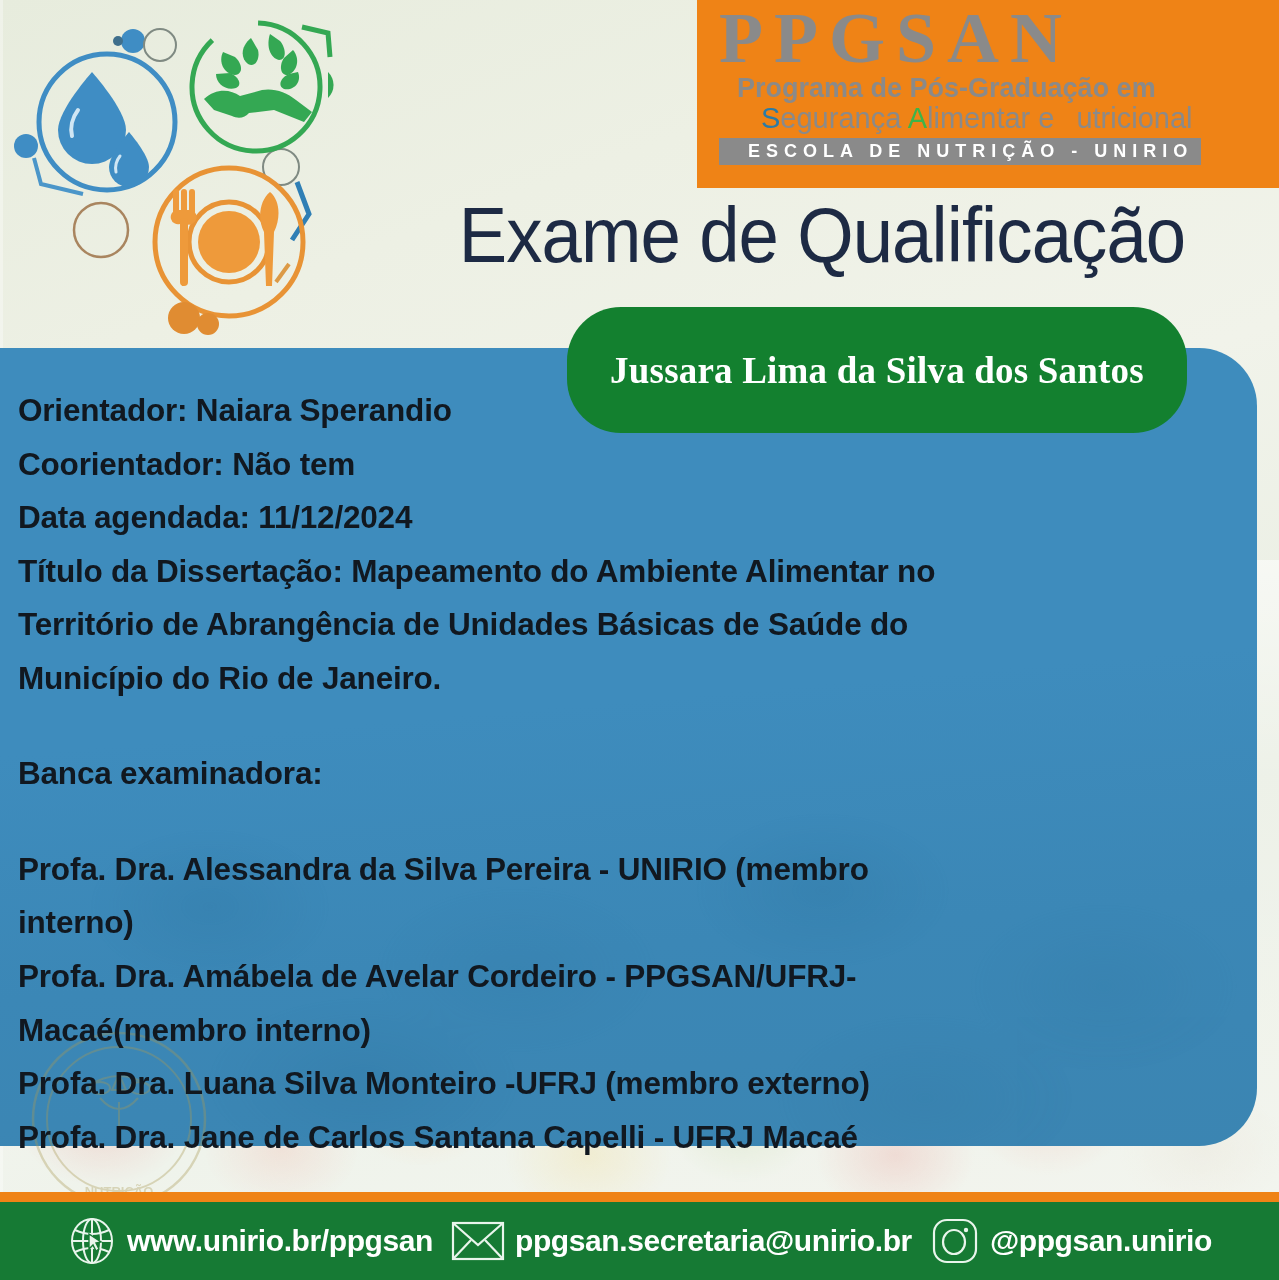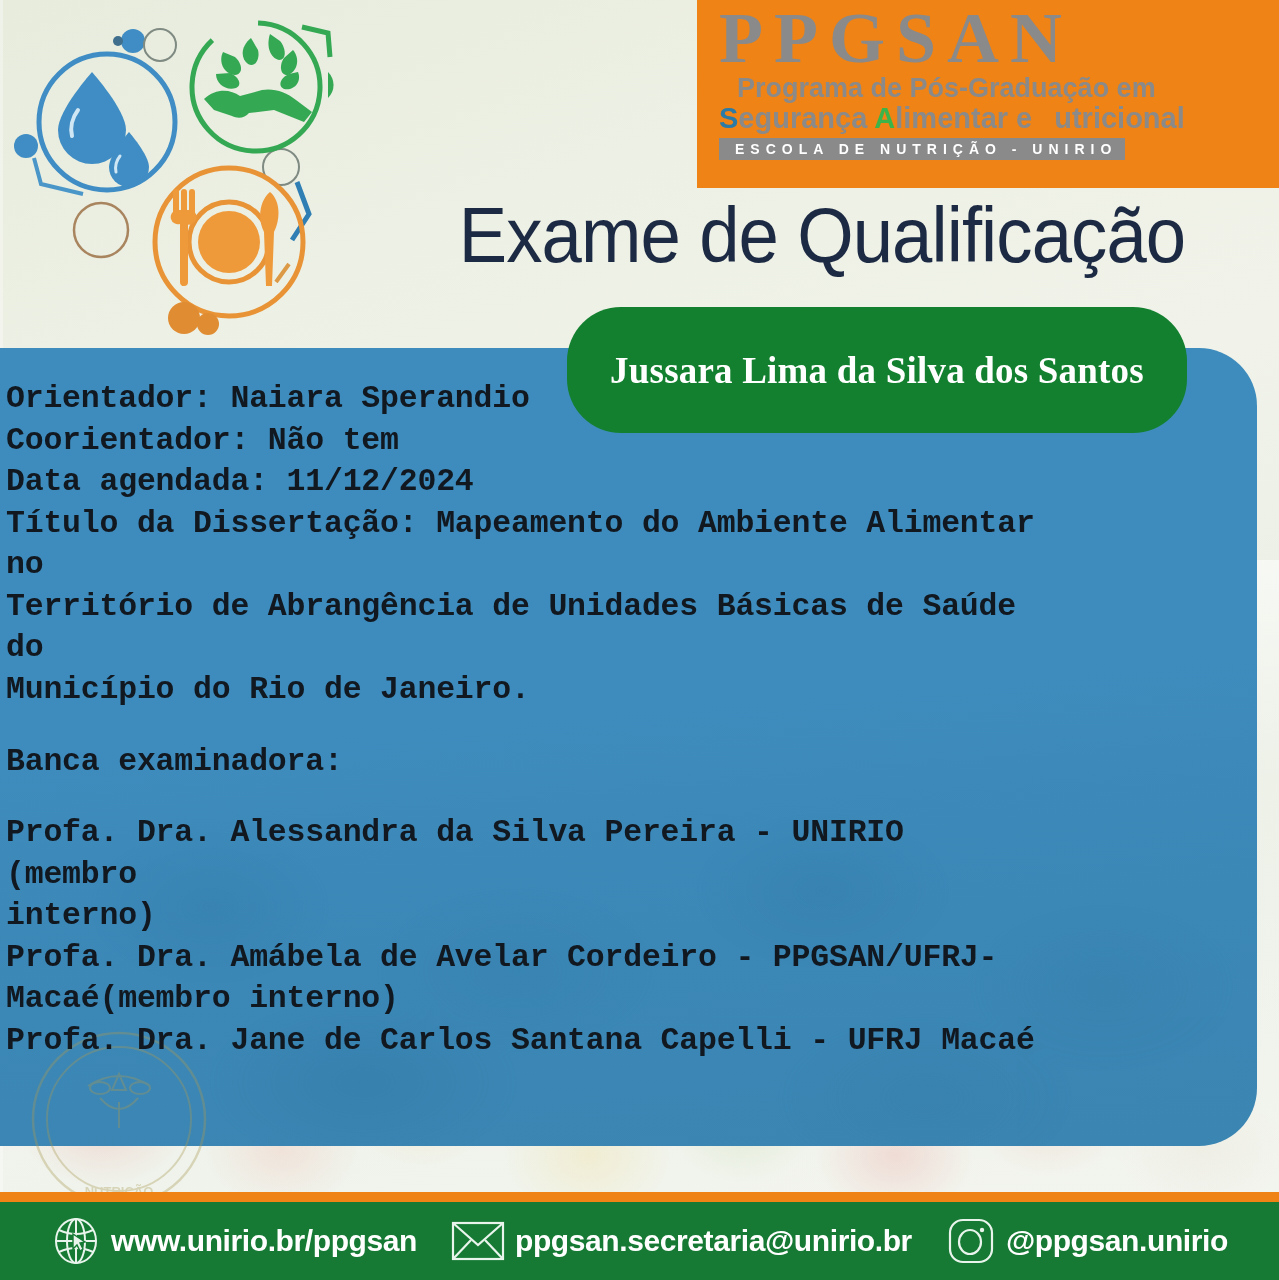--- a/index.html
+++ b/index.html
@@ -102,38 +102,39 @@
     font-weight: 700;
     color: #8a8a8a;
     line-height: 1.05;
     margin-top: 2px;
     white-space: nowrap;
     margin-left: 18px;
   }
   .ppgsan-line3 {
     font-family: "Liberation Sans", sans-serif;
     font-size: 29px;
-    font-weight: 700;
+    font-weight: 400;
     color: #8a8a8a;
     line-height: 1.05;
     white-space: nowrap;
+    margin-left: 42px;
   }
   .ppgsan-line3 .s-blue { color: #2b7ba6; }
   .ppgsan-line3 .a-green { color: #3cb44a; }
   .ppgsan-line3 .gap { display: inline-block; width: 22px; }
   .ppgsan-bar {
     display: inline-block;
     margin-top: 5px;
     background: #8a8a8a;
     color: #ffffff;
     font-family: "Liberation Sans", sans-serif;
-    font-size: 14px;
+    font-size: 18px;
     font-weight: 700;
     letter-spacing: 6px;
-    padding: 3px 8px 3px 16px;
+    padding: 3px 8px 3px 29px;
     white-space: nowrap;
   }
 
   
   .icon-cluster {
     position: absolute;
     left: 8px;
     top: 6px;
     width: 360px;
     height: 330px;
@@ -209,41 +210,41 @@
     left: 6px;
     top: 378px;
     width: 1040px;
     font-family: "Liberation Sans", sans-serif;
     font-weight: 700;
     font-size: 31.5px;
     line-height: 1.32;
     color: #111820;
     letter-spacing: -.2px;
   }
-  .body-text p { margin: 0; font-family: Liberation Mono, monospace; }
+  .body-text p { margin: 12px; }
   .body-text p.blank { height: .95em; }
 
   
   .footer-orange {
     position: absolute;
     left: 0; right: 0;
     top: 1192px;
     height: 10px;
     background: #ef8316;
   }
   .footer-green {
     position: absolute;
     left: 0; right: 0;
     top: 1202px;
     height: 78px;
     background: #167a34;
     display: flex;
     align-items: center;
     justify-content: center;
-    gap: 16px;
+    gap: 0;
   }
   .footer-item {
     display: flex;
     align-items: center;
     gap: 10px;
     padding: 0 9px;
   }
   .footer-text {
     font-family: "Liberation Sans", sans-serif;
     font-weight: 700;
@@ -363,20 +364,21 @@
     <p>Título da Dissertação: Mapeamento do Ambiente Alimentar no</p>
     <p>Território de Abrangência de Unidades Básicas de Saúde do</p>
     <p>Município do Rio de Janeiro.</p>
     <p class="blank"></p>
     <p>Banca examinadora:</p>
     <p class="blank"></p>
     <p> Profa. Dra. Alessandra da Silva Pereira - UNIRIO (membro</p>
     <p>interno)</p>
     <p> Profa. Dra. Amábela de Avelar Cordeiro - PPGSAN/UFRJ-</p>
     <p>Macaé(membro interno)</p>
+    <p> Profa. Dra. Luana Silva Monteiro -UFRJ (membro externo)</p>
     <p> Profa. Dra. Jane de Carlos Santana Capelli - UFRJ Macaé</p>
   </div>
 
   <div class="footer-orange"></div>
   <div class="footer-green">
 
     <div class="footer-item">
       <svg class="footer-icon" width="50" height="50" viewBox="0 0 50 50">
         <ellipse cx="25" cy="25" rx="20" ry="22" fill="none" stroke="#e9f5ec" stroke-width="2"></ellipse>
         <ellipse cx="25" cy="25" rx="9" ry="22" fill="none" stroke="#e9f5ec" stroke-width="2"></ellipse>

